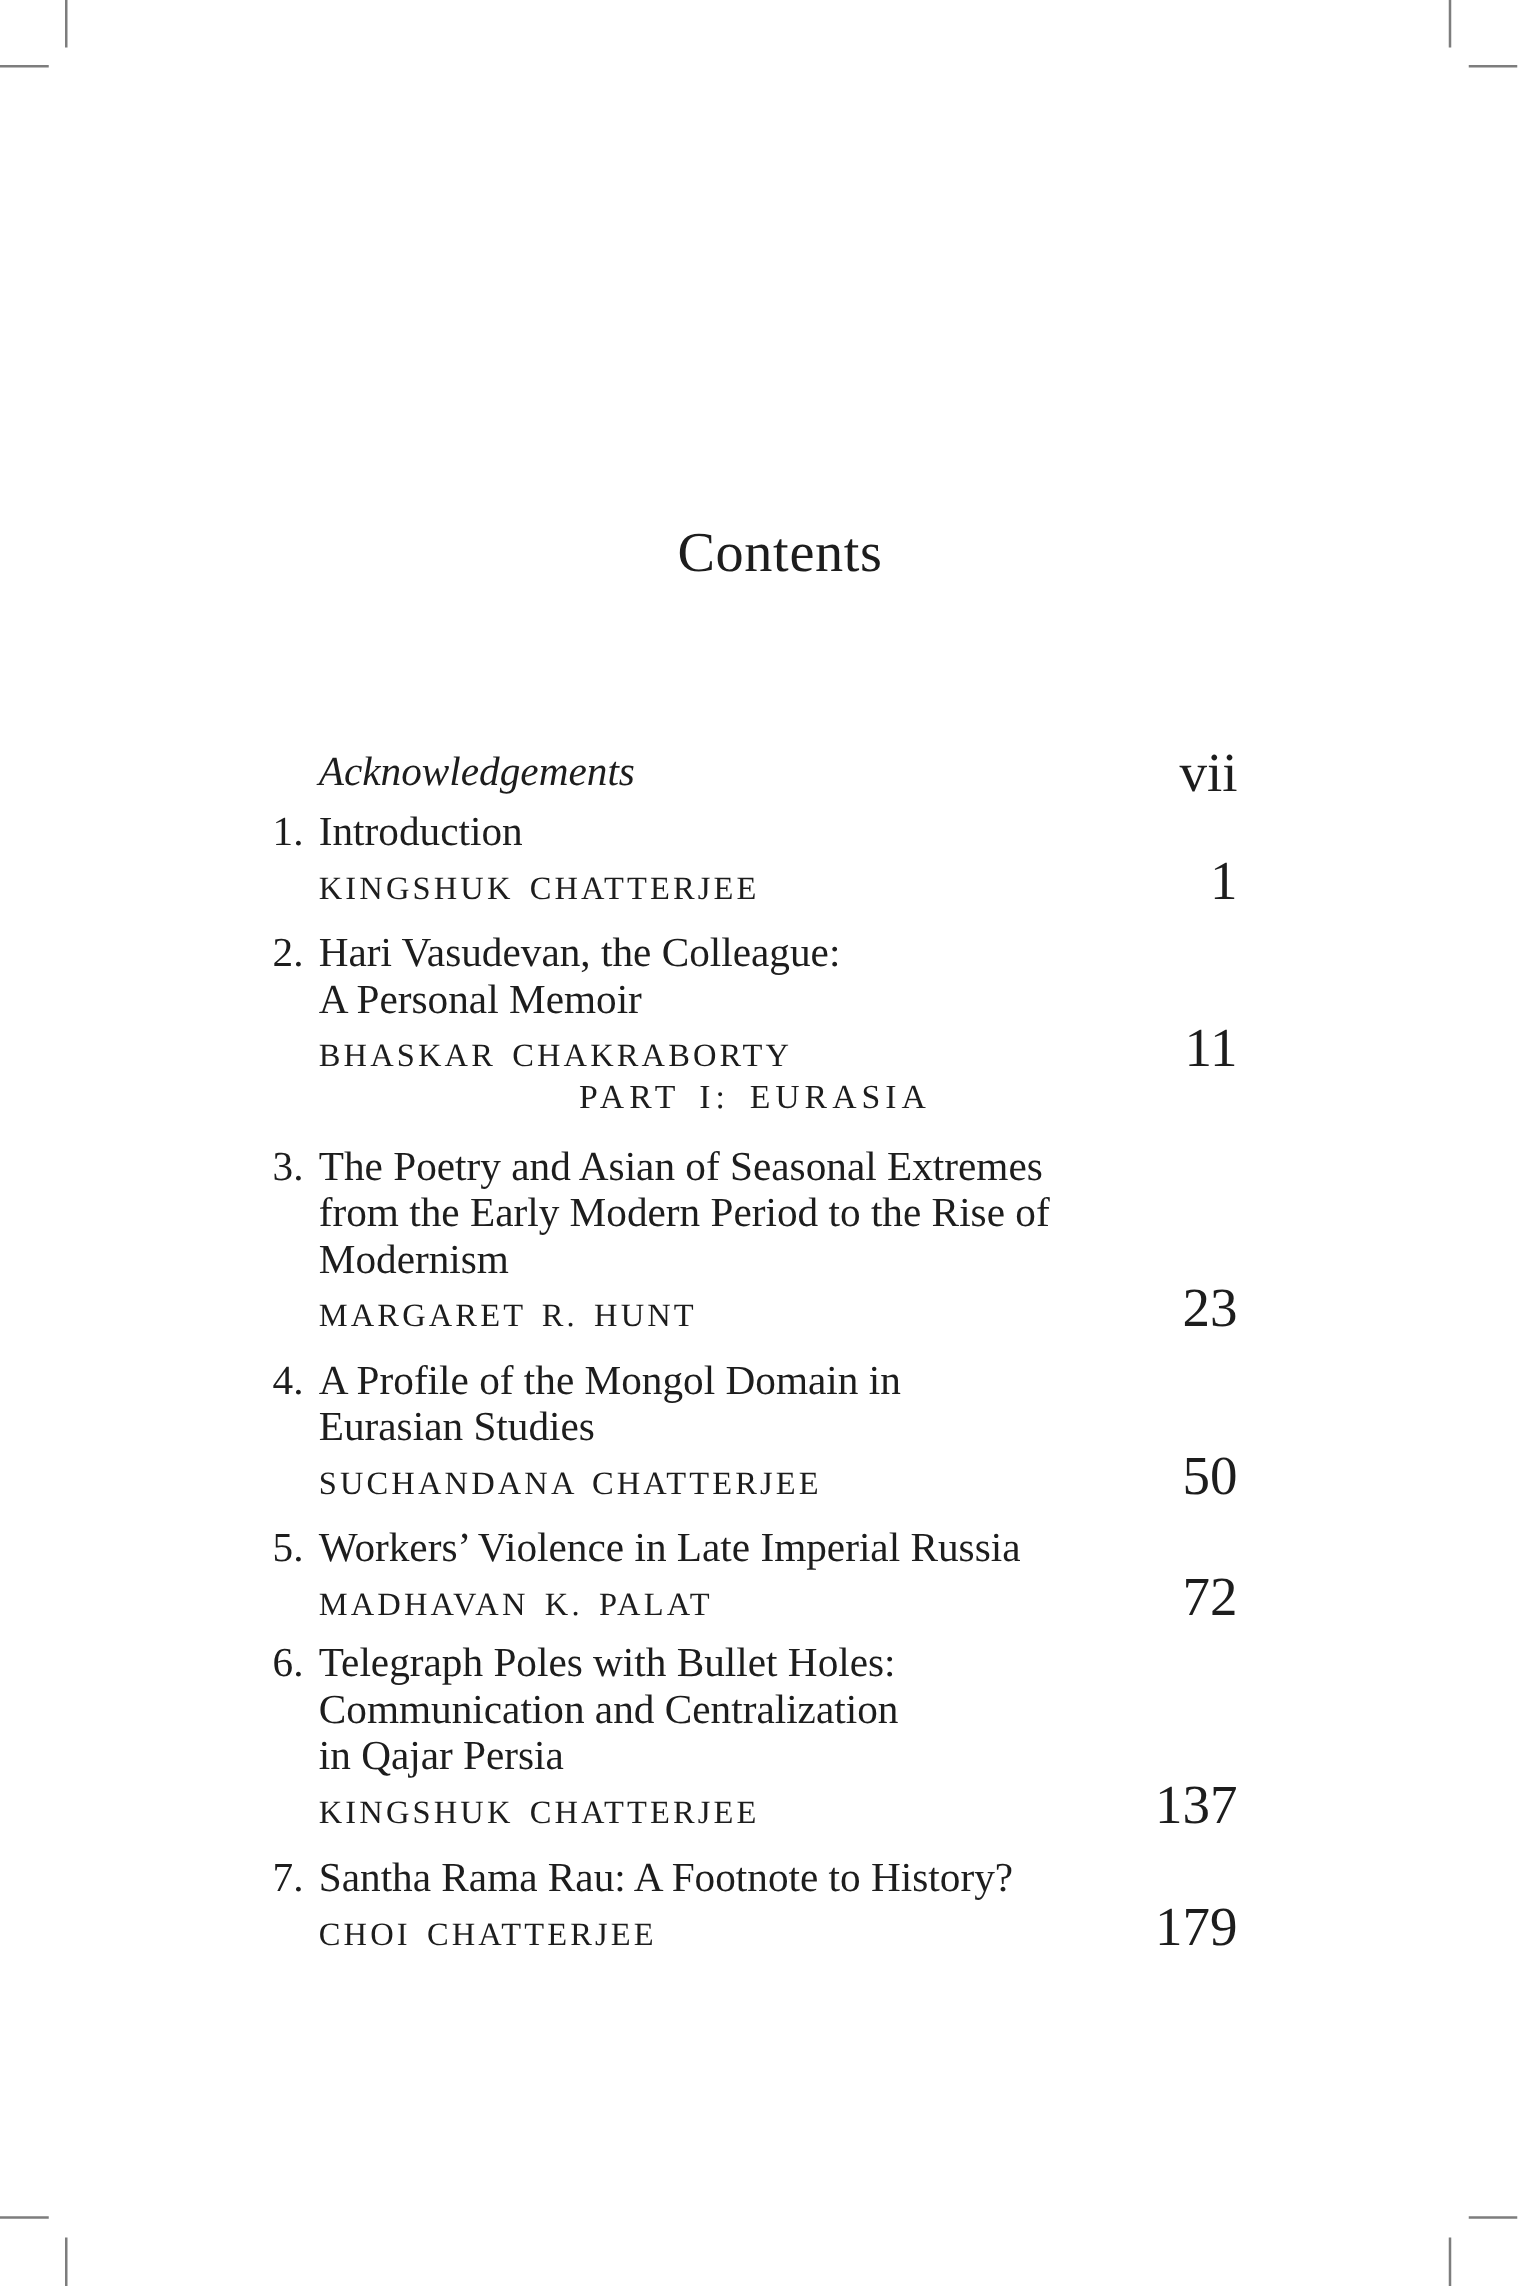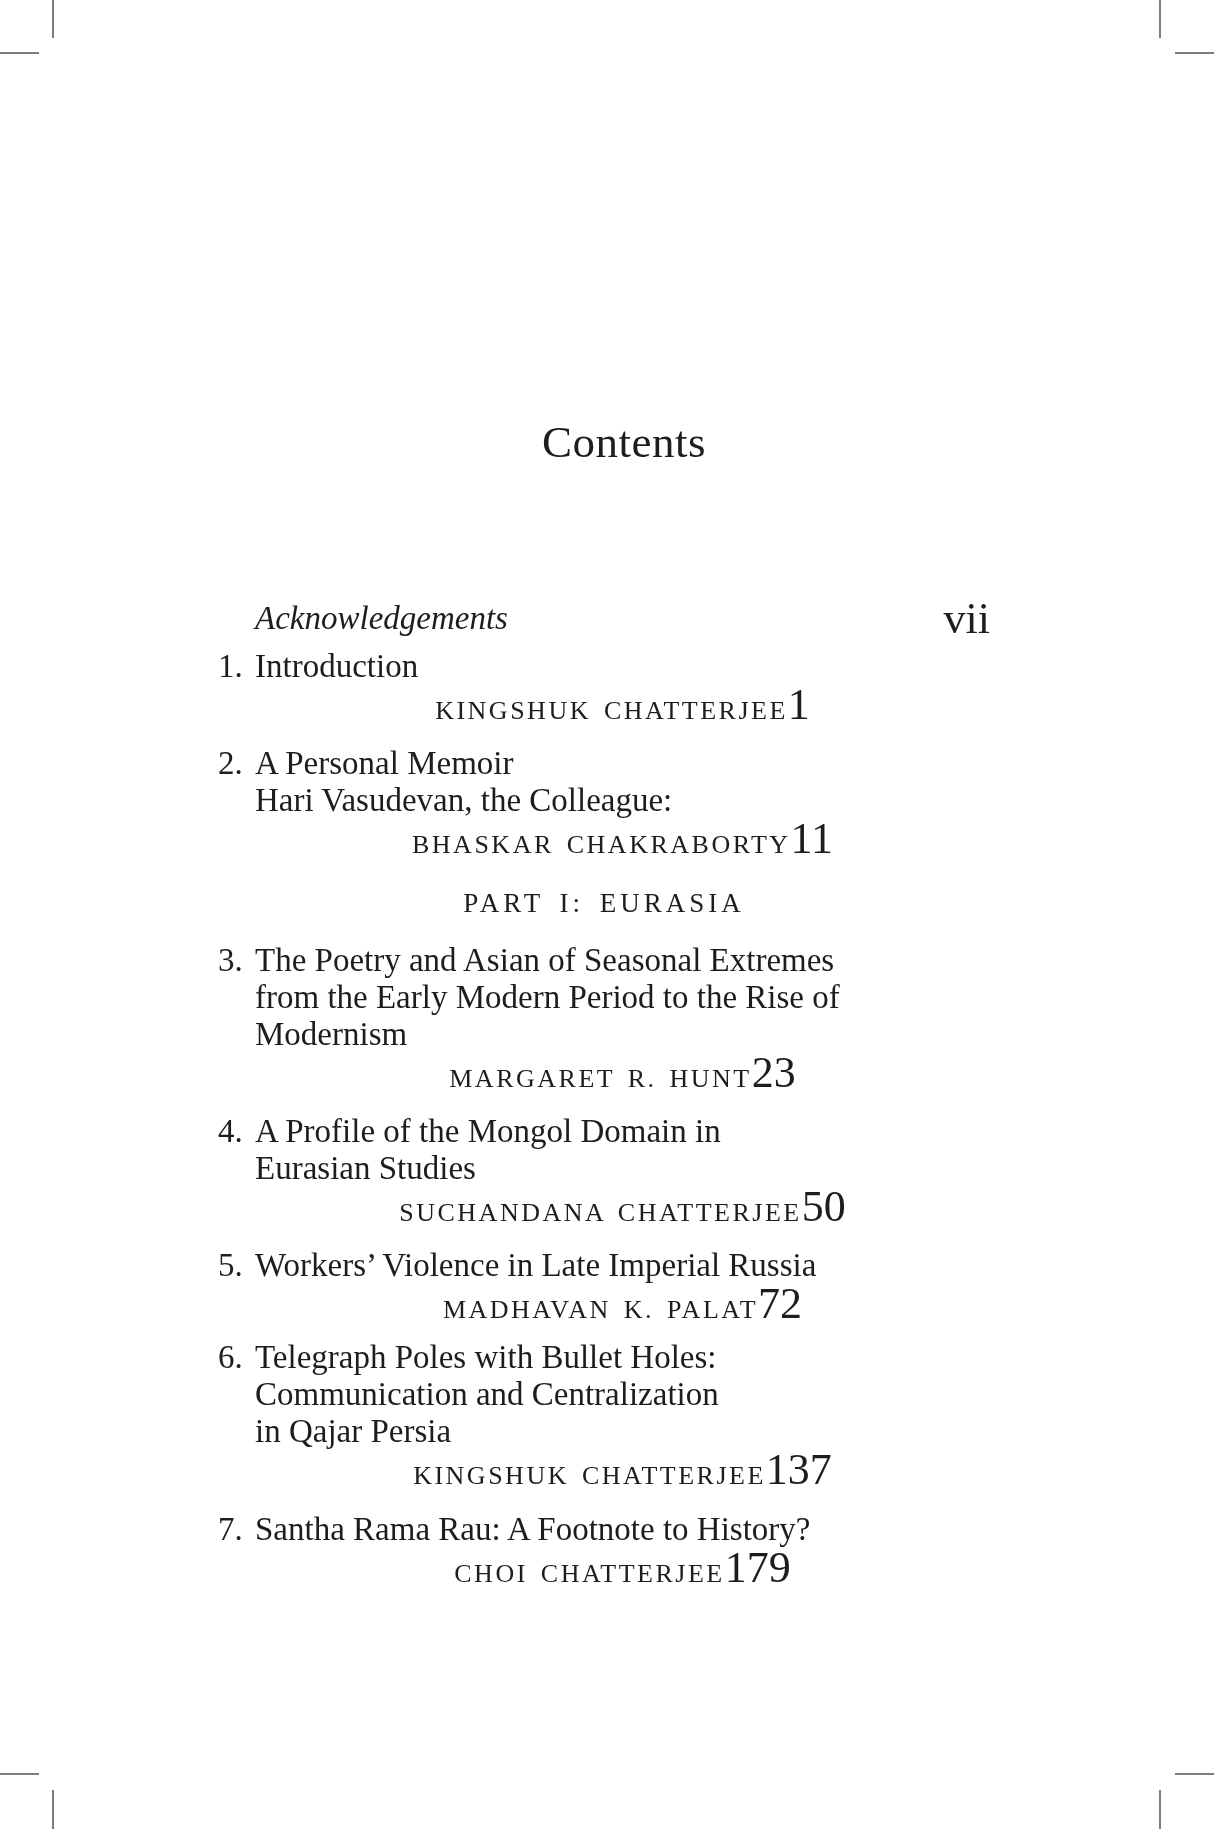--- a/index.html
+++ b/index.html
@@ -54,38 +54,37 @@
   }
   .front-row .fm-line {
     display: flex;
     justify-content: space-between;
     align-items: center;
   }
   .fm-title { font-style: italic; }
 
   .author-row {
     display: flex;
-    justify-content: center;
+    justify-content: space-between;
     align-items: baseline;
     height: 40px;
     line-height: 40px;
   }
   .author {
     font-size: 26px;
     letter-spacing: 2.5px;
     word-spacing: 4px;
     text-transform: uppercase;
   }
   .pagenum {
     font-size: 44px;
     letter-spacing: 0;
   }
 
   .part-heading {
-    margin-top: 26px;
     text-align: center;
     font-size: 27px;
     letter-spacing: 4px;
     word-spacing: 5px;
     line-height: 37px;
   }
 
   .e1 { margin-top: 11px; }
   .e2 { margin-top: 20px; }
   .e3 { margin-top: 20px; }
@@ -125,22 +124,22 @@
       <div class="author-row">
         <span class="author">KINGSHUK CHATTERJEE</span>
         <span class="pagenum">1</span>
       </div>
     </div>
   </div>
 
   <div class="row-grid e2">
     <div class="num">2.</div>
     <div class="entry-body">
+      <div class="title-line">Hari Vasudevan, the Colleague:</div>
       <div class="title-line">A Personal Memoir</div>
-      <div class="title-line">Hari Vasudevan, the Colleague:</div>
       <div class="author-row">
         <span class="author">BHASKAR CHAKRABORTY</span>
         <span class="pagenum">11</span>
       </div>
     </div>
   </div>
 
   <div class="part-heading">PART I: EURASIA</div>
 
   <div class="row-grid e3">

